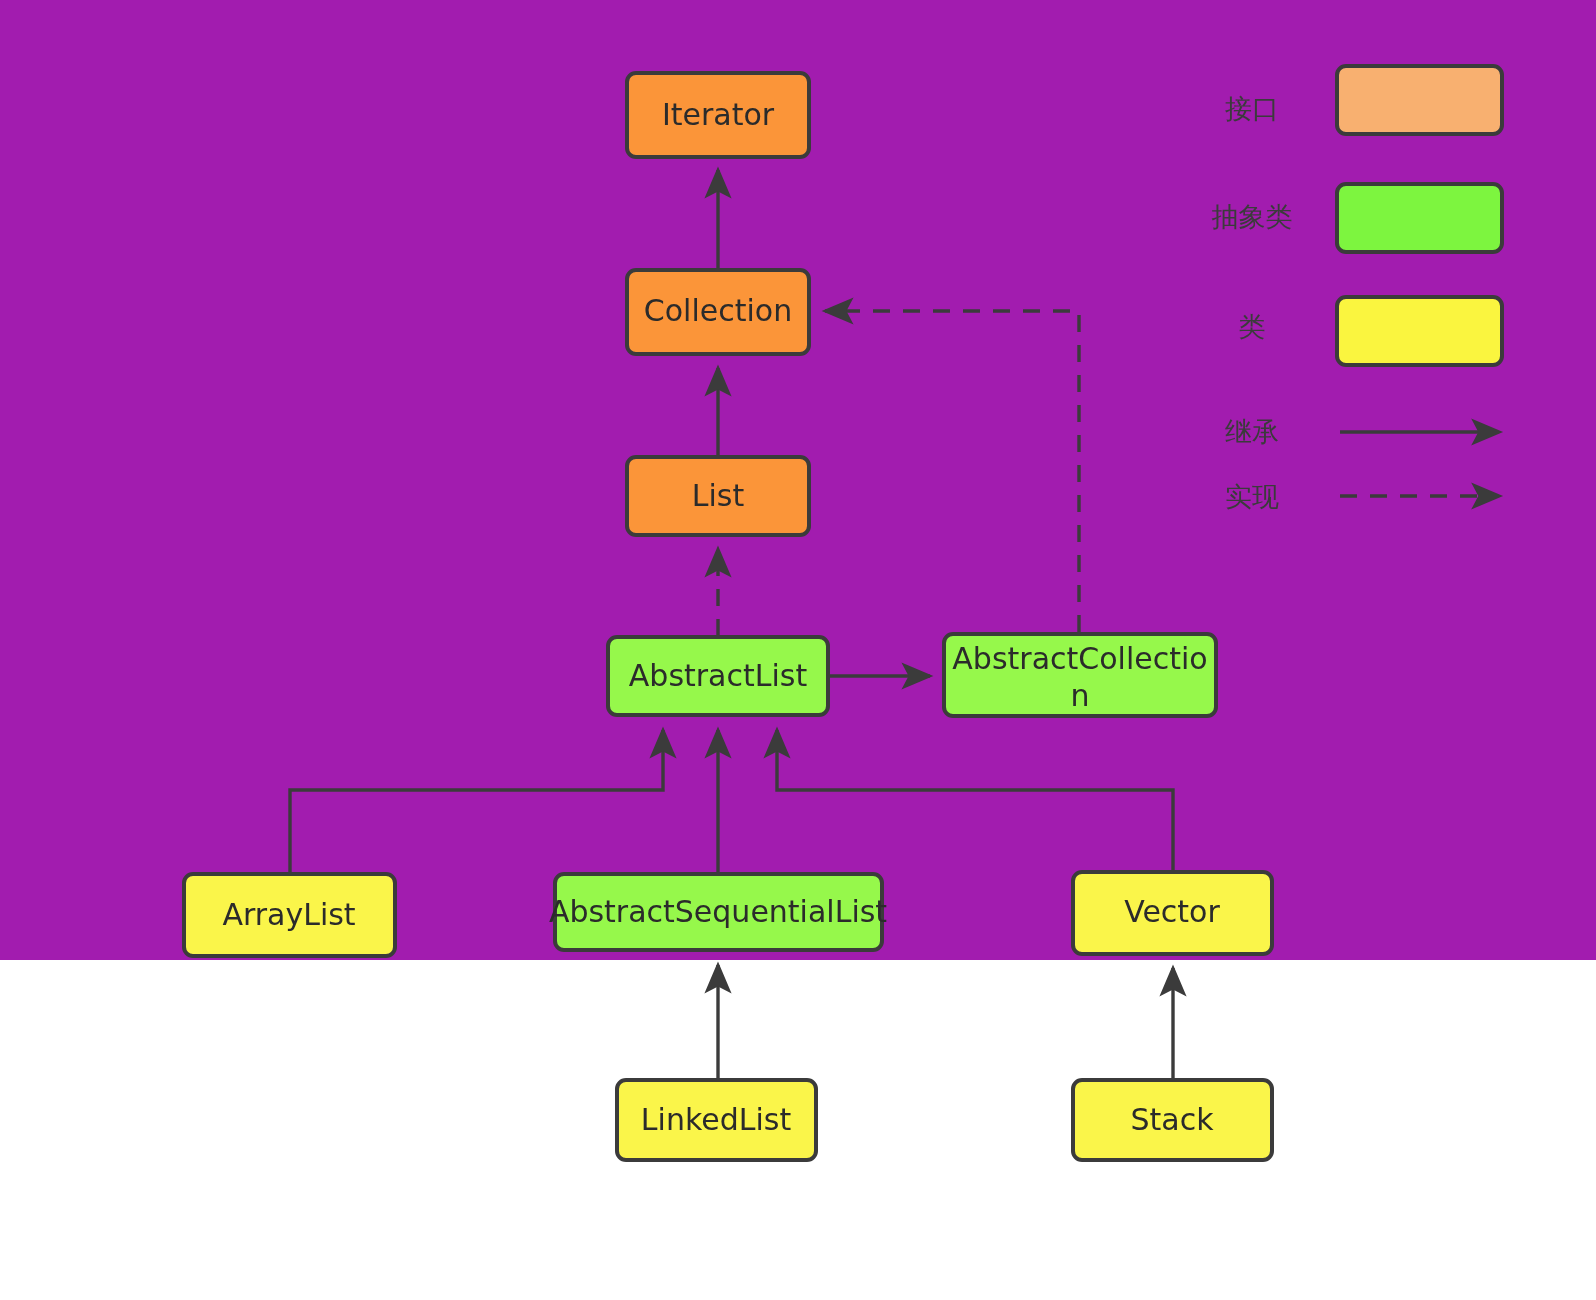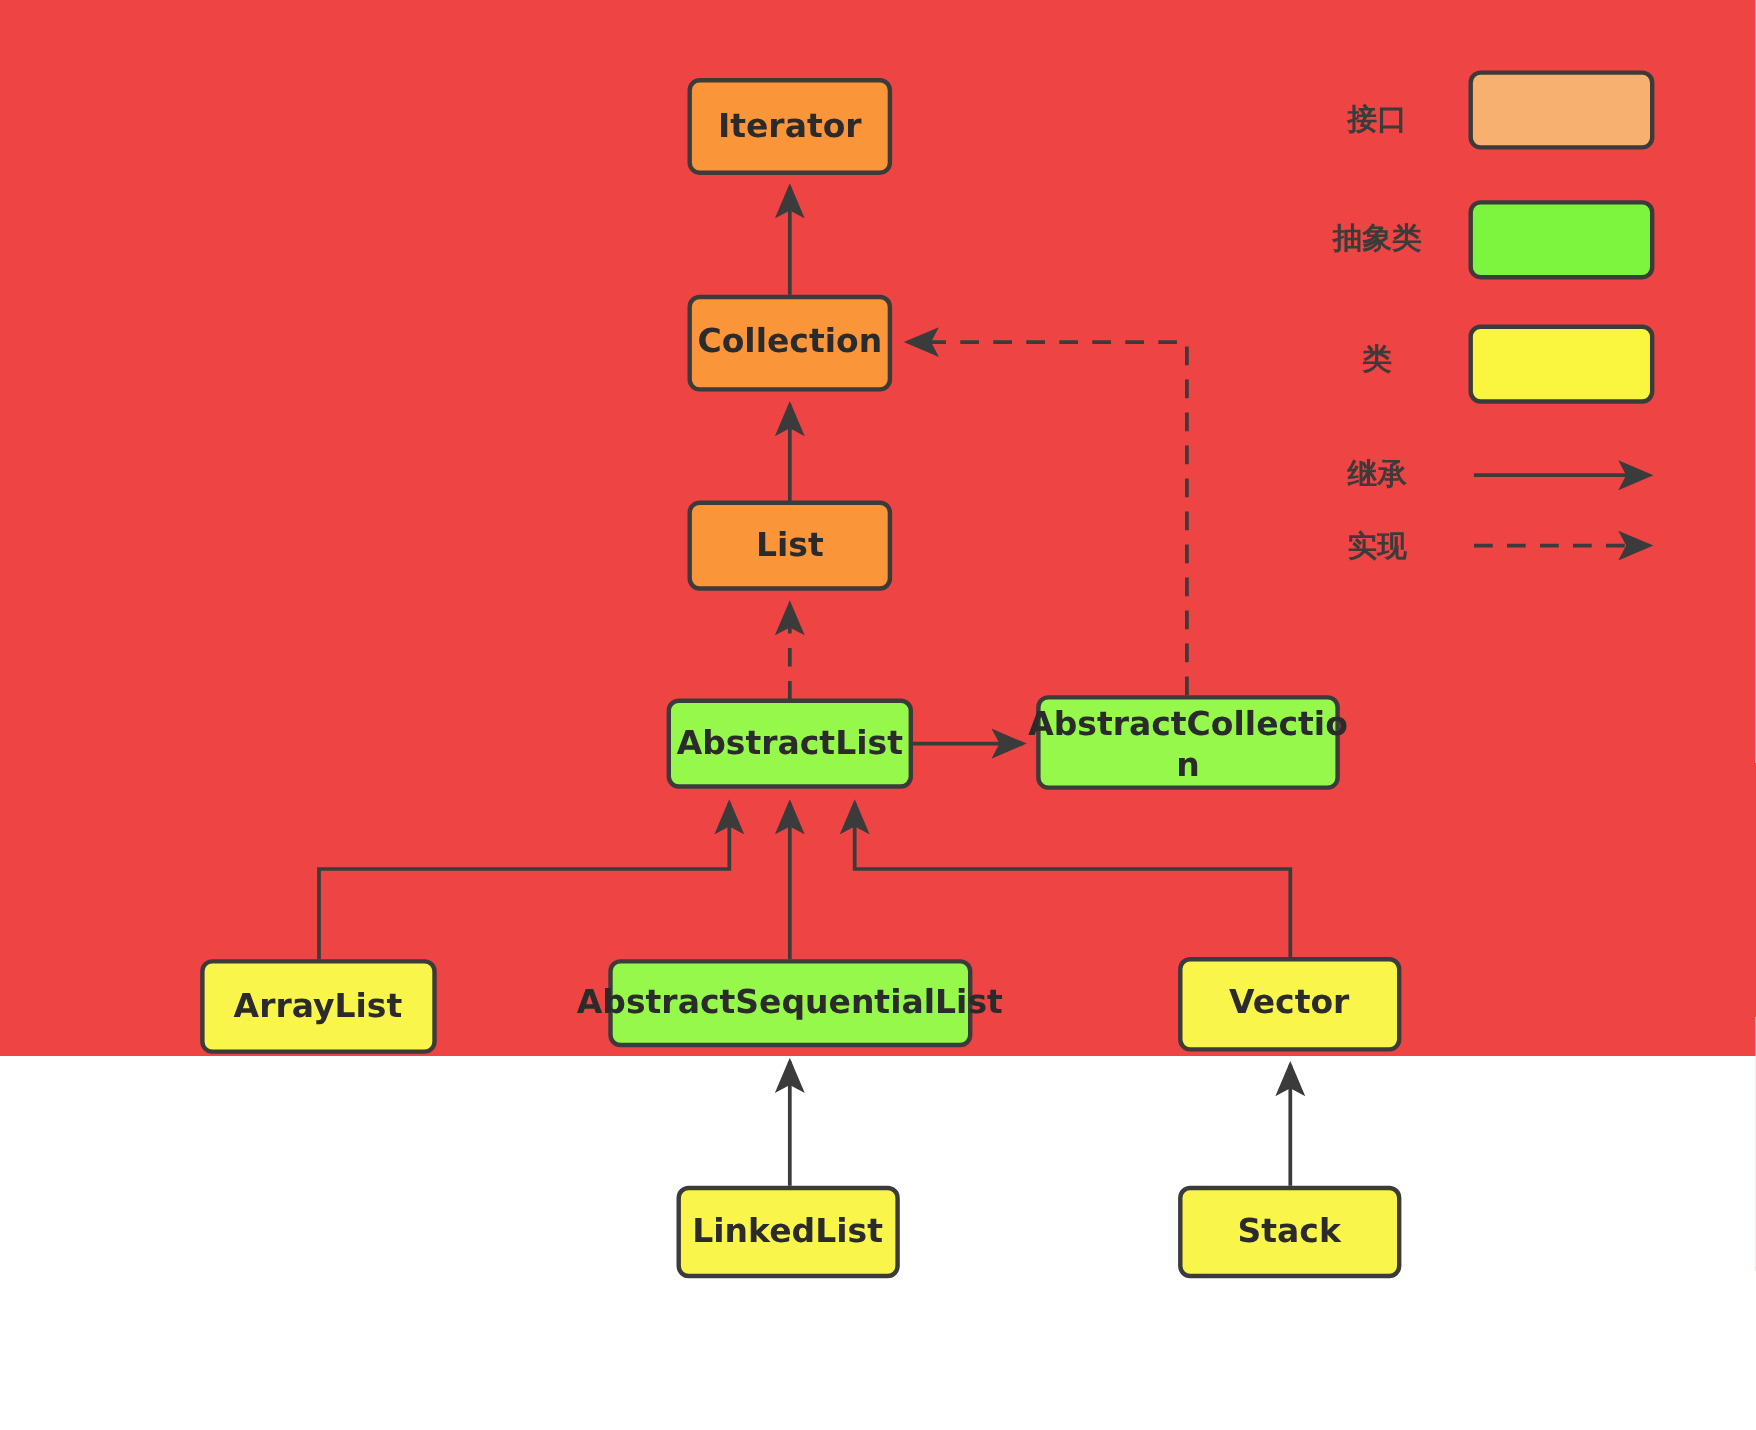--- a/index.html
+++ b/index.html
@@ -10,22 +10,21 @@
   body {
     width: 1596px;
     height: 1300px;
     font-family: "DejaVu Sans", "Liberation Sans", sans-serif;
     overflow: hidden;
   }
   #diagram-root {
     position: relative;
     width: 1596px;
     height: 960px;
-    background: #ef4444;
-    font-weight: bold;
+    background: #a21caf;
   }
   svg.canvas {
     position: absolute;
     top: 0;
     left: 0;
     width: 1596px;
     height: 1300px;
   }
   .node-rect {
     stroke: #3b3b3b;

